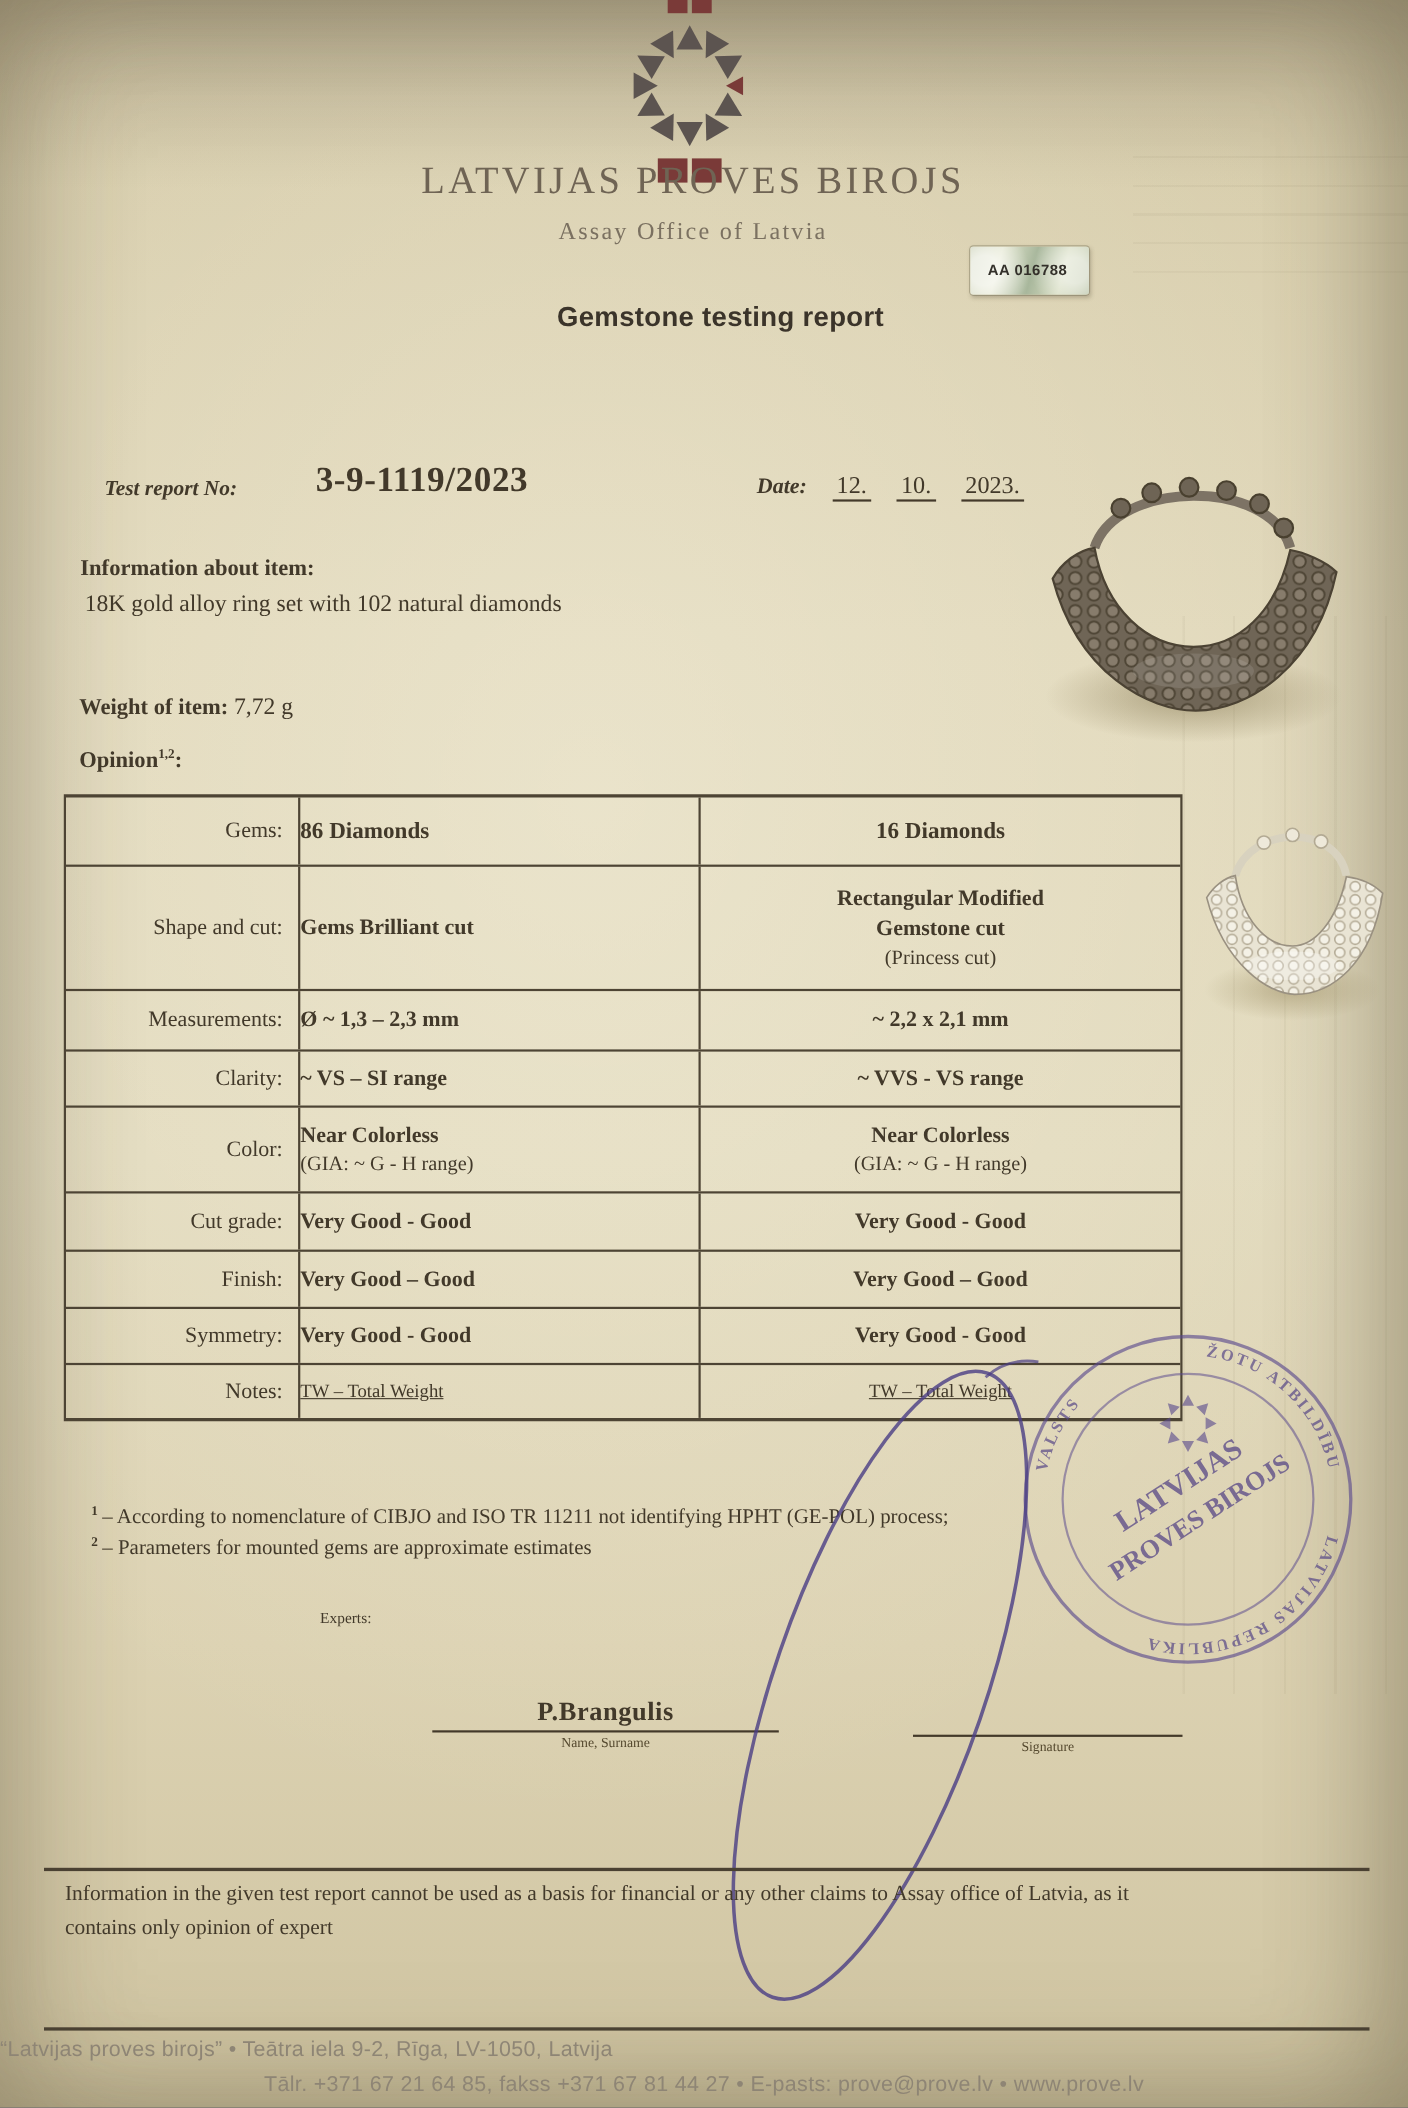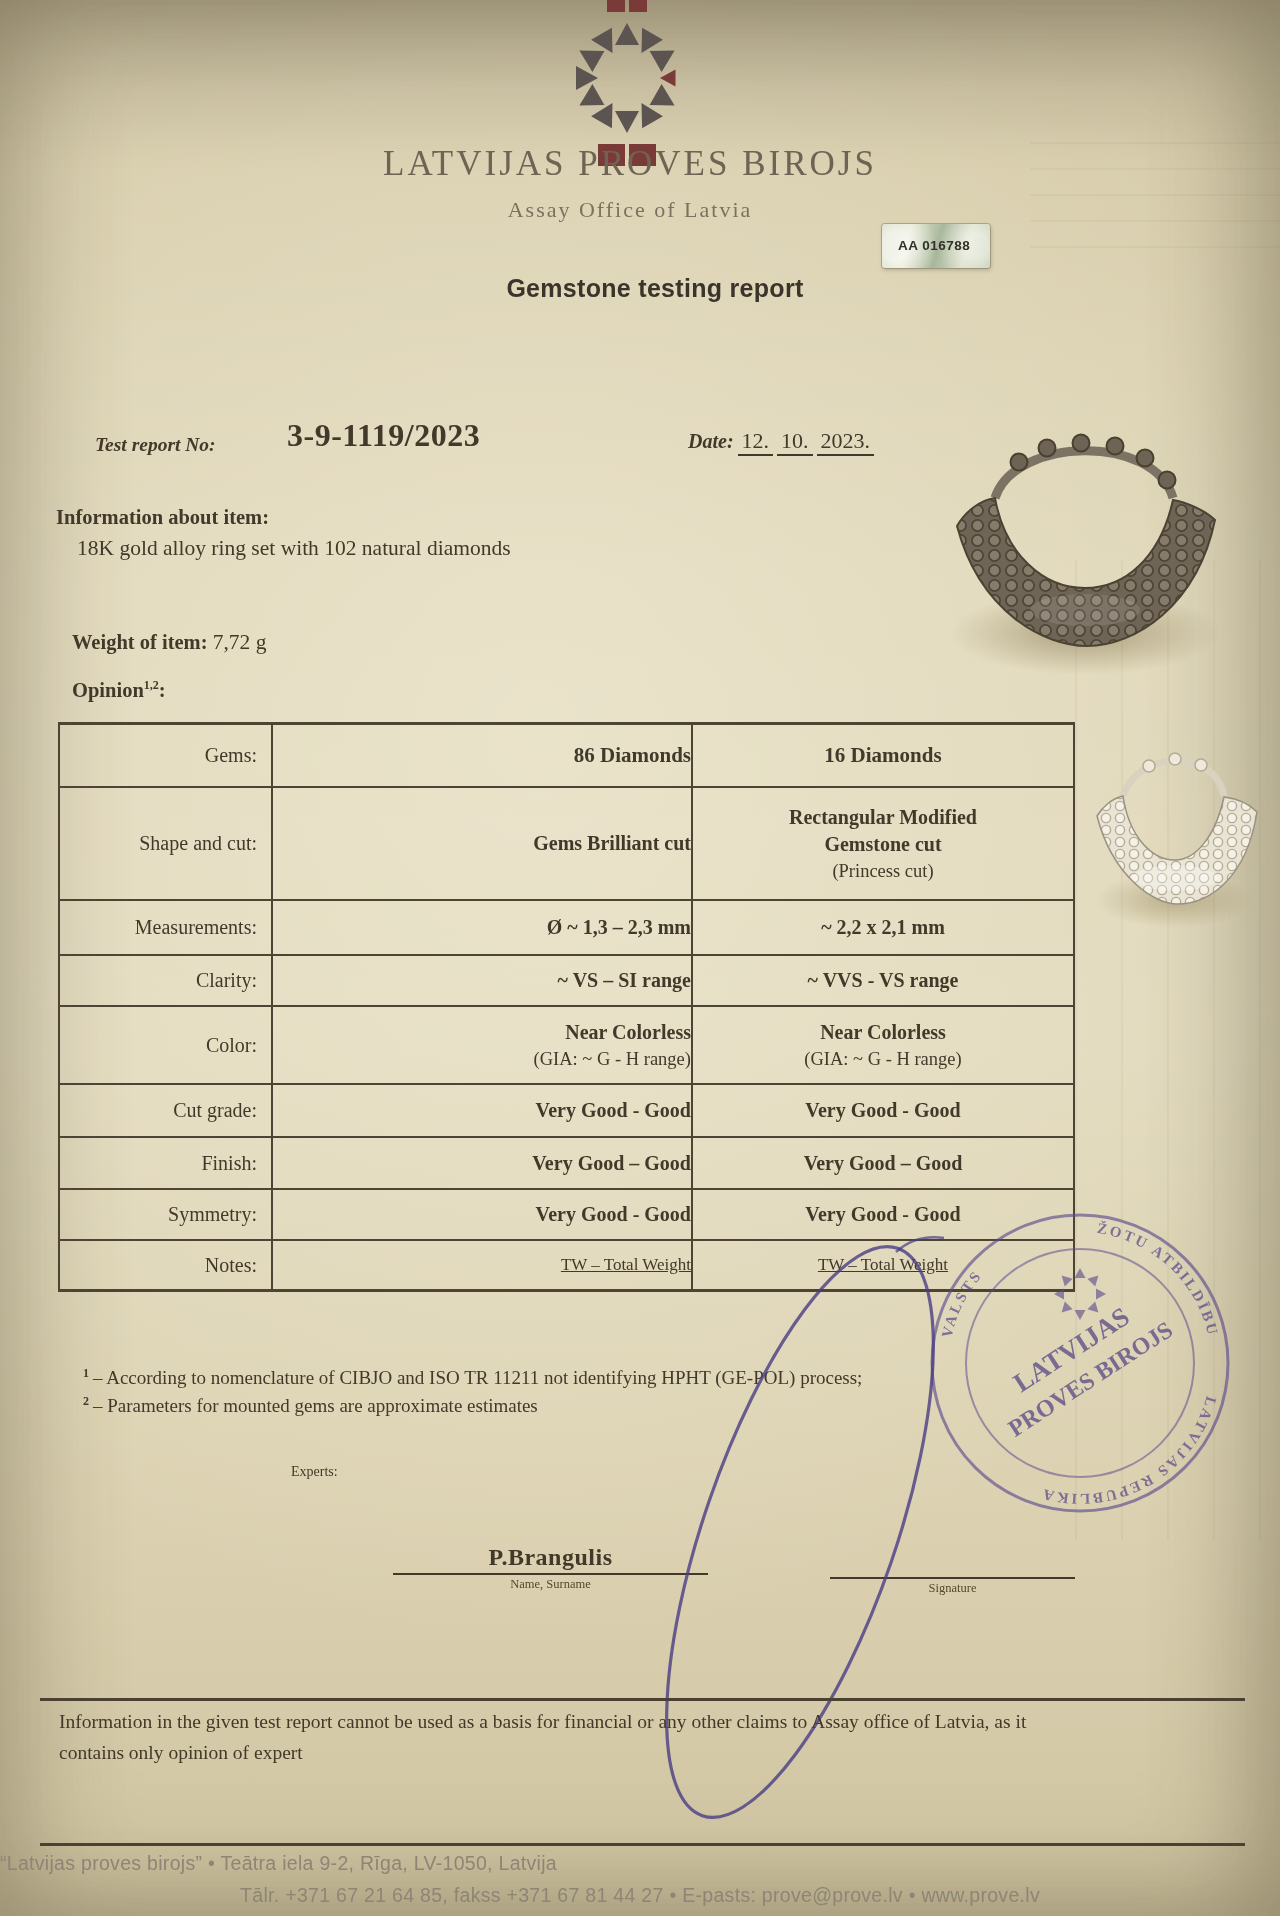--- a/index.html
+++ b/index.html
@@ -29,36 +29,36 @@
       radial-gradient(circle at 88% 50%, rgba(255,255,255,.55) 0 12%, rgba(255,255,255,0) 40%),
       linear-gradient(105deg,#c9cfb4 0%,#e3e6cf 25%,#a8b79c 52%,#d6dcc0 76%,#b9c3a6 100%);
     box-shadow:0 0 0 1px rgba(120,115,90,.45), 1px 2px 4px rgba(80,70,50,.30);}
   .holo span{display:block;padding-left:16px;line-height:44px;
     font-family:"Liberation Sans",sans-serif;font-weight:bold;font-size:13.5px;color:#33302a;letter-spacing:.5px;}
 
   .rpt-label{left:95px;top:434px;font-size:19.5px;font-weight:bold;font-style:italic;}
   .rpt-no{left:287px;top:417px;font-size:32px;font-weight:bold;letter-spacing:.5px;}
   .date-block{left:688px;top:428px;font-size:20px;white-space:nowrap;}
   .date-block .dl{font-weight:bold;font-style:italic;}
-  .date-block .dp{display:inline-block;font-size:22px;border-bottom:2px solid #43392a;padding:0 4px;margin-left:4px;}
-
-  .info-h{left:56px;top:506px;font-size:20.5px;font-weight:bold;}
+  .date-block .dp{display:inline-block;font-size:22px;border-bottom:2px solid #43392a;padding:0 4px;margin-left:23px;}
+
+  .info-h{left:73px;top:506px;font-size:20.5px;font-weight:bold;}
   .info-d{left:77px;top:536px;font-size:21.5px;}
   .wline{left:72px;top:630px;font-size:20.5px;}
   .wline .lab{font-weight:bold;}
   .wline .val{font-size:21.5px;}
   .oline{left:72px;top:678px;font-size:20.5px;font-weight:bold;}
   .oline sup{font-size:12px;}
 
   .gtable{left:58px;top:722px;width:1017px;border:2px solid #4d4434;border-bottom-width:3.5px;border-top-width:3px;box-sizing:border-box;}
   .tr{display:flex;box-sizing:border-box;}
   .tr + .tr{border-top:2px solid #4d4434;}
   .td{box-sizing:border-box;display:flex;flex-direction:column;justify-content:center;}
   .td.lbl{width:211px;align-items:flex-end;padding-right:14px;font-size:20px;}
-  .td.c2{width:420px;border-left:2px solid #4d4434;align-items:flex-end;text-align:center;}
+  .td.c2{width:364px;border-left:2px solid #4d4434;align-items:flex-start;text-align:center;}
   .td.c3{flex:1;border-left:2px solid #4d4434;text-align:center;}
   .td .b{font-weight:bold;font-size:20px;line-height:27px;display:block;}
   .td .big{font-size:21px;}
   .td .r{font-weight:normal;font-size:18.5px;line-height:26px;display:block;}
   .td .sm{font-weight:normal;font-size:17px;display:block;text-decoration:underline;}
   sup.pct{font-size:12px;font-weight:bold;margin-left:2px;}
 
   .fnote{left:83px;font-size:19px;white-space:nowrap;}
   .fnote sup{font-size:12px;font-weight:bold;margin-right:4px;}
 

